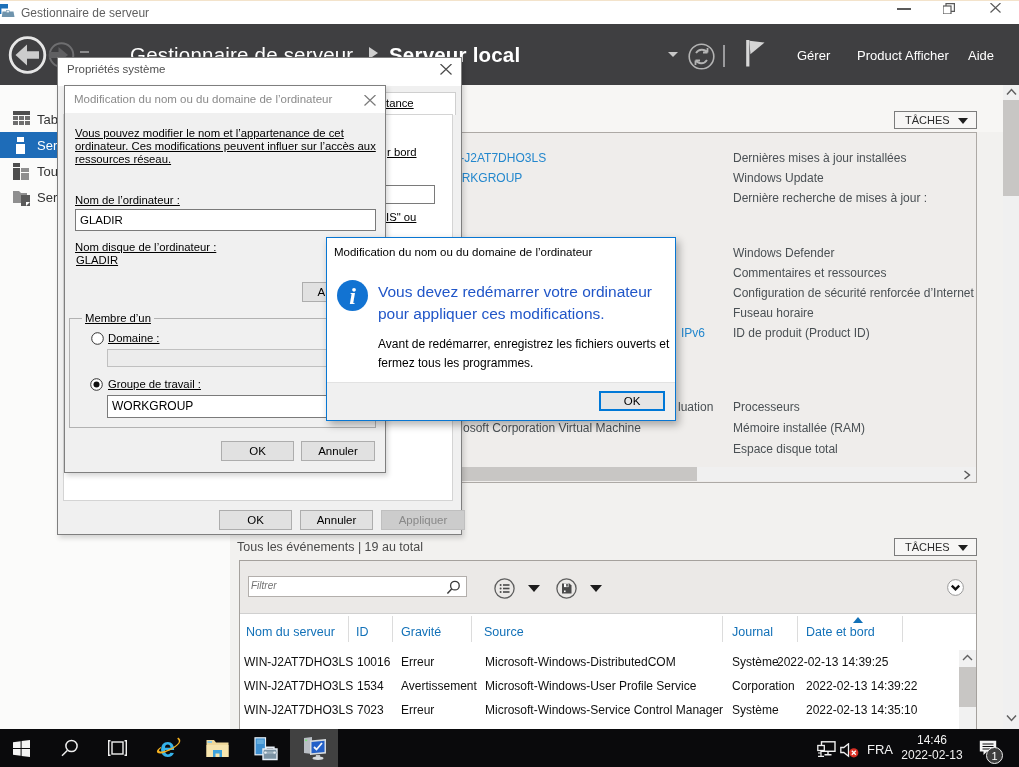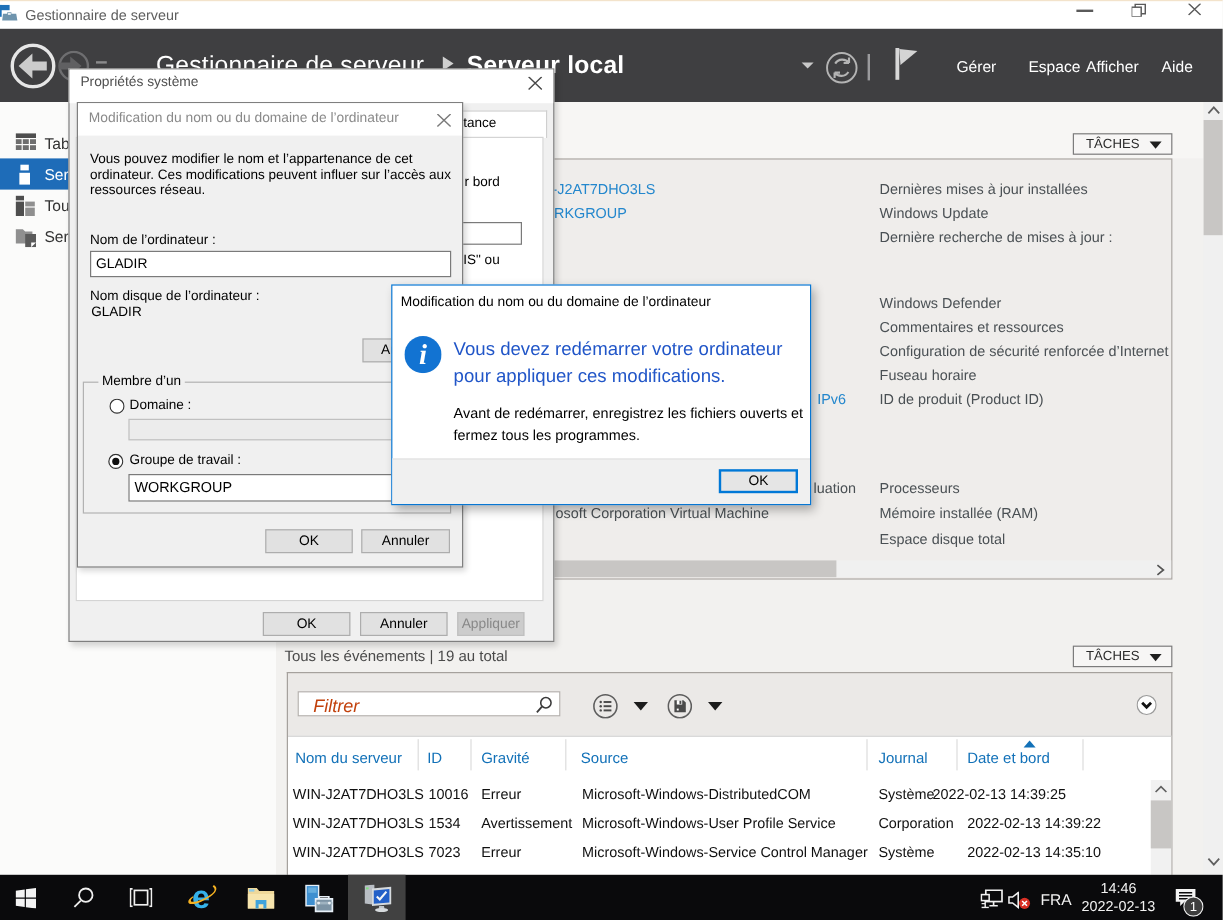--- a/index.html
+++ b/index.html
@@ -33,21 +33,21 @@
 .th { font-size:12.5px; color:#1271b8; white-space:nowrap; }
 .td { font-size:12px; color:#101010; white-space:nowrap; }
 .colsep { width:1px; background:#dcdcdc; }
 
 .dlg { background:#f0f0f0; border:1px solid #7f7f7f; box-shadow:2px 3px 5px rgba(0,0,0,0.16); }
 .dlgtitlebar { background:#fff; }
 .dlgtitle { font-size:11.5px; }
 .w32btn { background:#e1e1e1; border:1px solid #adadad; font-size:11.5px; color:#000; text-align:center; }
 .w32btn.disabled { background:#cccccc; border-color:#bfbfbf; color:#888; }
 .w32input { background:#fff; border:1px solid #7a7a7a; font-size:11.5px; color:#000; }
-.dtext { font-size:11.3px; color:#000; }
+.dtext { font-size:11.3px; color:#000;text-decoration:underline; }
 
 #taskbar { left:0; top:729px; width:1019px; height:38px; background:#0a0a0c; }
 </style>
 </head>
 <body>
 
 <div class="abs" id="titlebar"></div>
 <svg class="abs" style="left:0px;top:4px" width="16" height="14" viewBox="0 0 16 14">
   <rect x="0" y="0" width="8" height="4.5" fill="#1f71b8"></rect>
   <rect x="0" y="0" width="1.4" height="10" fill="#1f71b8"></rect>
@@ -82,21 +82,21 @@
   <circle cx="13.5" cy="13.5" r="12.3" fill="none" stroke="#b4b4b4" stroke-width="1.6"></circle>
   <path d="M8 10 A7 7 0 0 1 19.5 9.5 M19.5 9.5 L19.5 5 M19.5 9.5 L15 9.5" fill="none" stroke="#b4b4b4" stroke-width="1.8"></path>
   <path d="M19 17 A7 7 0 0 1 7.5 17.5 M7.5 17.5 L7.5 22 M7.5 17.5 L12 17.5" fill="none" stroke="#b4b4b4" stroke-width="1.8"></path>
 </svg>
 <div class="abs" style="left:723px;top:45px;width:2px;height:22px;background:#9b9b9d"></div>
 <svg class="abs" style="left:744px;top:39px" width="22" height="28" viewBox="0 0 22 28">
   <rect x="2.2" y="1" width="3.2" height="26.5" fill="#d8d8d8"></rect>
   <path d="M5.4 1.8 L20.5 3.6 L6.4 15.2 Z" fill="#d4d4d4"></path>
 </svg>
 <div class="abs menuitem" style="left:797px;top:48px">Gérer</div>
-<div class="abs menuitem" style="left:857px;top:48px">Espace</div>
+<div class="abs menuitem" style="left:857px;top:48px">Product</div>
 <div class="abs menuitem" style="left:905px;top:48px">Afficher</div>
 <div class="abs menuitem" style="left:968px;top:48px">Aide</div>
 
 <div class="abs" id="sidebar"></div>
 <div class="abs navrow" style="top:106px">
     <span class="navtext">Tableau de bord</span>
   </div>
 <div class="abs navrow sel" style="top:132px">
     <span class="navtext">Serveur local</span>
   </div>
@@ -160,21 +160,21 @@
     <path d="M1.5 1 L6.5 5 L1.5 9" fill="none" stroke="#555" stroke-width="1.4"></path>
   </svg>
 
 <div class="abs" style="left:237px;top:540px;font-size:12.5px;color:#4a4a4a">Tous les événements | 19 au total</div>
 <div class="abs tasksbtn" style="left:894px;top:538px"><span style="margin-left:10px">TÂCHES</span>
   <span style="position:absolute;right:8px;top:6px;width:0;height:0;border-left:5px solid transparent;border-right:5px solid transparent;border-top:6px solid #1e1e1e"></span></div>
 <div class="abs" style="left:239px;top:560px;width:738px;height:169px;background:#ebe9e7;border:1px solid #a5a19d;border-bottom:none"></div>
 <div class="abs" style="left:240px;top:613px;width:736px;height:116px;background:#fff;border-top:1px solid #d0d0d0"></div>
 
 <div class="abs" style="left:248px;top:576px;width:219px;height:21px;background:#fff;border:1px solid #b3afac"></div>
-<div class="abs" style="left:261px;top:580px;font-size:15px;color:#c2410c;font-style:italic">Filtrer</div>
+<div class="abs" style="left:251px;top:580px;font-size:10px;color:#737373;font-style:italic">Filtrer</div>
 <svg class="abs" style="left:446px;top:580px" width="15" height="15" viewBox="0 0 16 16">
   <circle cx="9.5" cy="6" r="4.6" fill="none" stroke="#3a3a3a" stroke-width="1.4"></circle>
   <path d="M6 9.5 L1.5 14.5" stroke="#3a3a3a" stroke-width="1.6"></path>
 </svg>
 <svg class="abs" style="left:494px;top:578px" width="21" height="21" viewBox="0 0 21 21">
   <circle cx="10.5" cy="10.5" r="9.6" fill="none" stroke="#5e5e5e" stroke-width="1.3"></circle>
   <circle cx="6.6" cy="7" r="1" fill="#4a4a4a"></circle>
     <rect x="9" y="6.2" width="6.5" height="1.6" fill="#4a4a4a"></rect>
   <circle cx="6.6" cy="10.5" r="1" fill="#4a4a4a"></circle>
     <rect x="9" y="9.7" width="6.5" height="1.6" fill="#4a4a4a"></rect>
@@ -252,21 +252,21 @@
 
 <div class="abs" style="left:370px;top:92px;width:86px;height:23px;background:#fff;border:1px solid #cfcfcf;border-bottom:none"></div>
 <div class="abs dtext" style="left:386px;top:97px">tance</div>
 <div class="abs" style="left:63px;top:114px;width:390px;height:387px;background:#fff;border:1px solid #d4d4d4"></div>
 <div class="abs dtext" style="left:387px;top:146px">r bord</div>
 <div class="abs w32input" style="left:330px;top:185px;width:105px;height:19px"></div>
 <div class="abs dtext" style="left:386px;top:211px">IS" ou</div>
 
 <div class="abs w32btn" style="left:219px;top:510px;width:73px;height:20px;line-height:19px">OK</div>
 <div class="abs w32btn" style="left:300px;top:510px;width:73px;height:20px;line-height:19px">Annuler</div>
-<div class="abs w32btn disabled" style="left:381px;top:510px;width:56px;height:20px;line-height:19px">Appliquer</div>
+<div class="abs w32btn disabled" style="left:381px;top:510px;width:84px;height:20px;line-height:19px">Appliquer</div>
 
 <div class="abs dlg" style="left:64px;top:85px;width:322px;height:388px"></div>
 <div class="abs dlgtitlebar" style="left:65px;top:86px;width:320px;height:27px"></div>
 <div class="abs dlgtitle" style="left:74px;top:93px;color:#8a8a8a">Modification du nom ou du domaine de l’ordinateur</div>
 <svg class="abs" style="left:364px;top:95px" width="12" height="11" viewBox="0 0 12 11">
     <path d="M0.5 0 L11.5 10.5 M11.5 0 L0.5 10.5" stroke="#7a7a7a" stroke-width="1.2"></path>
   </svg>
 <div class="abs dtext" style="left:75px;top:127px;white-space:nowrap;line-height:13px">Vous pouvez modifier le nom et l’appartenance de cet<br>ordinateur. Ces modifications peuvent influer sur l’accès aux<br>ressources réseau.</div>
 <div class="abs dtext" style="left:75px;top:194px">Nom de l’ordinateur :</div>
 <div class="abs w32input" style="left:75px;top:209px;width:301px;height:22px;line-height:20px;padding-left:4px">GLADIR</div>

